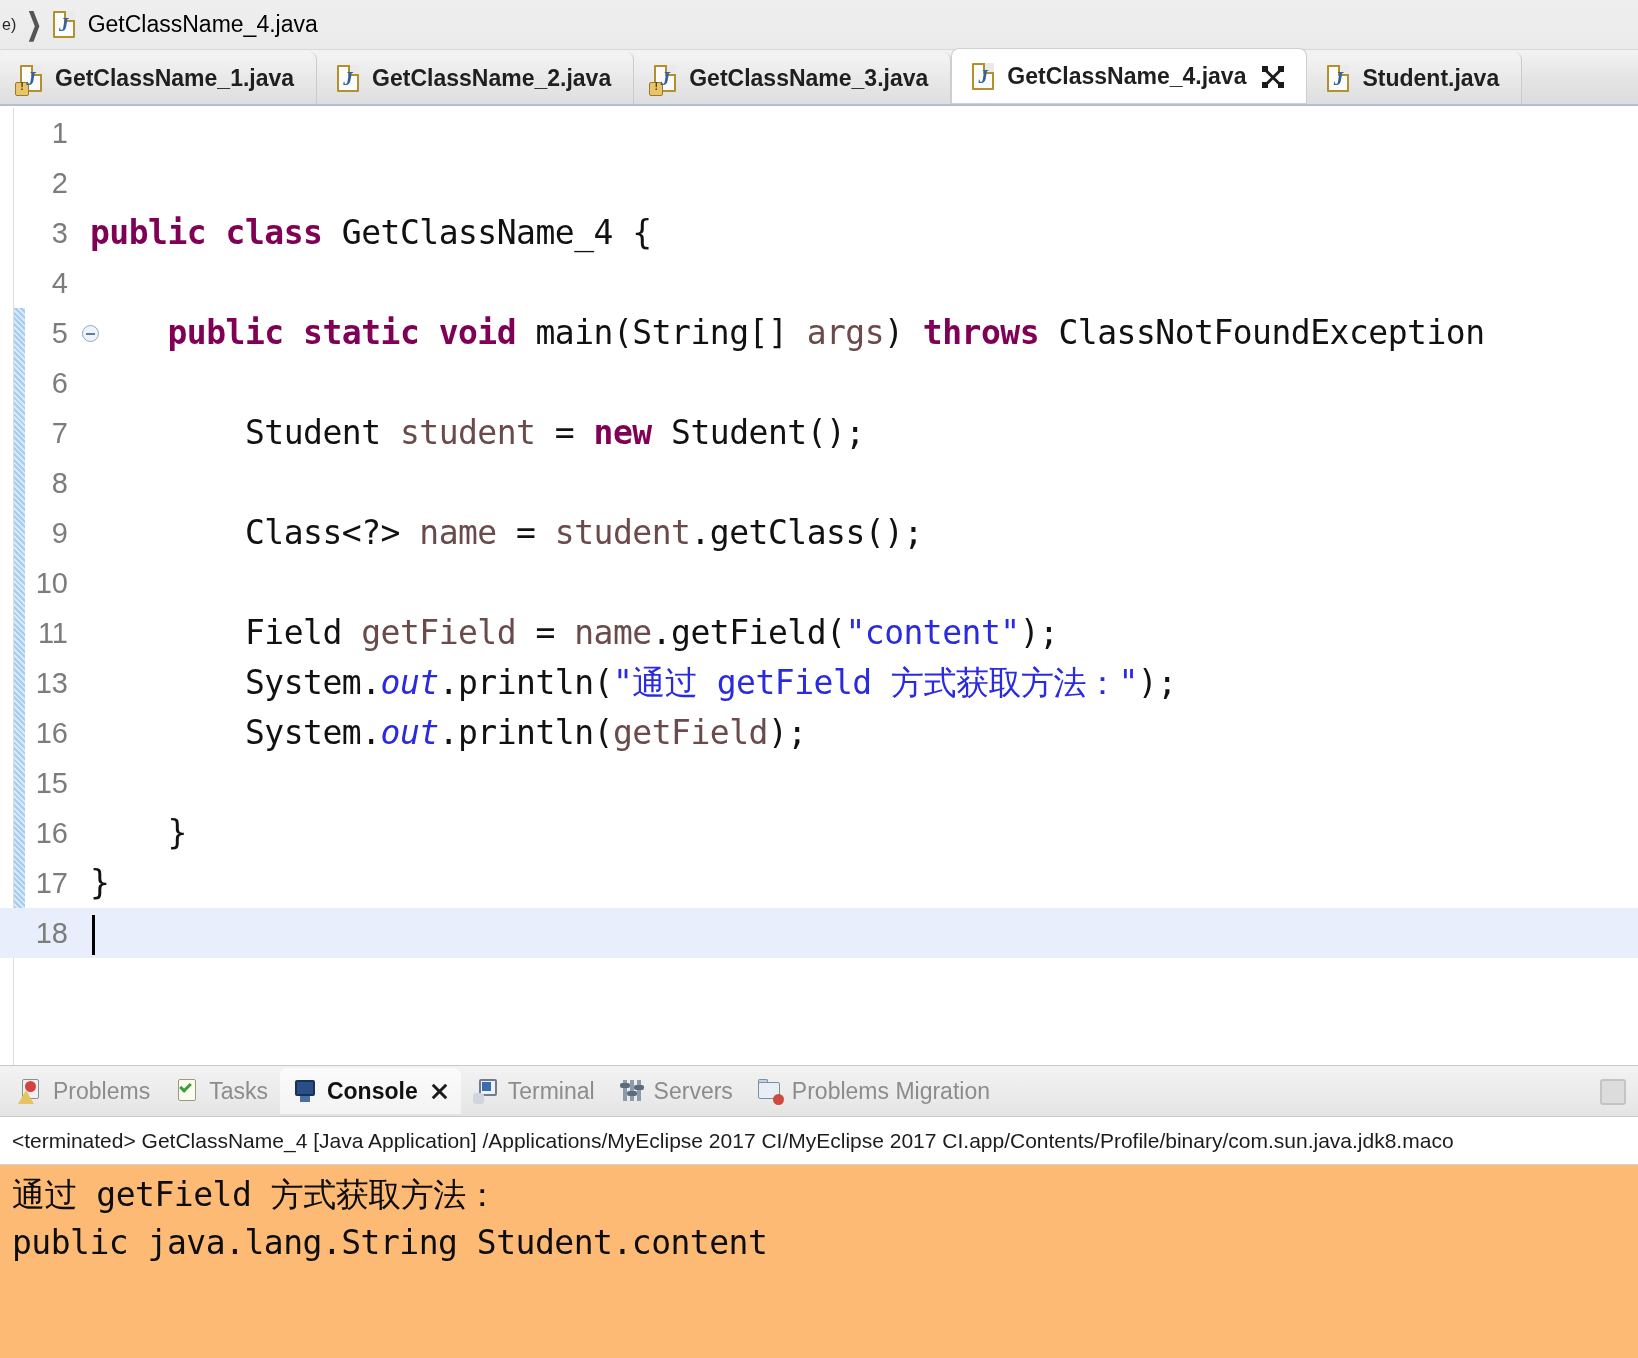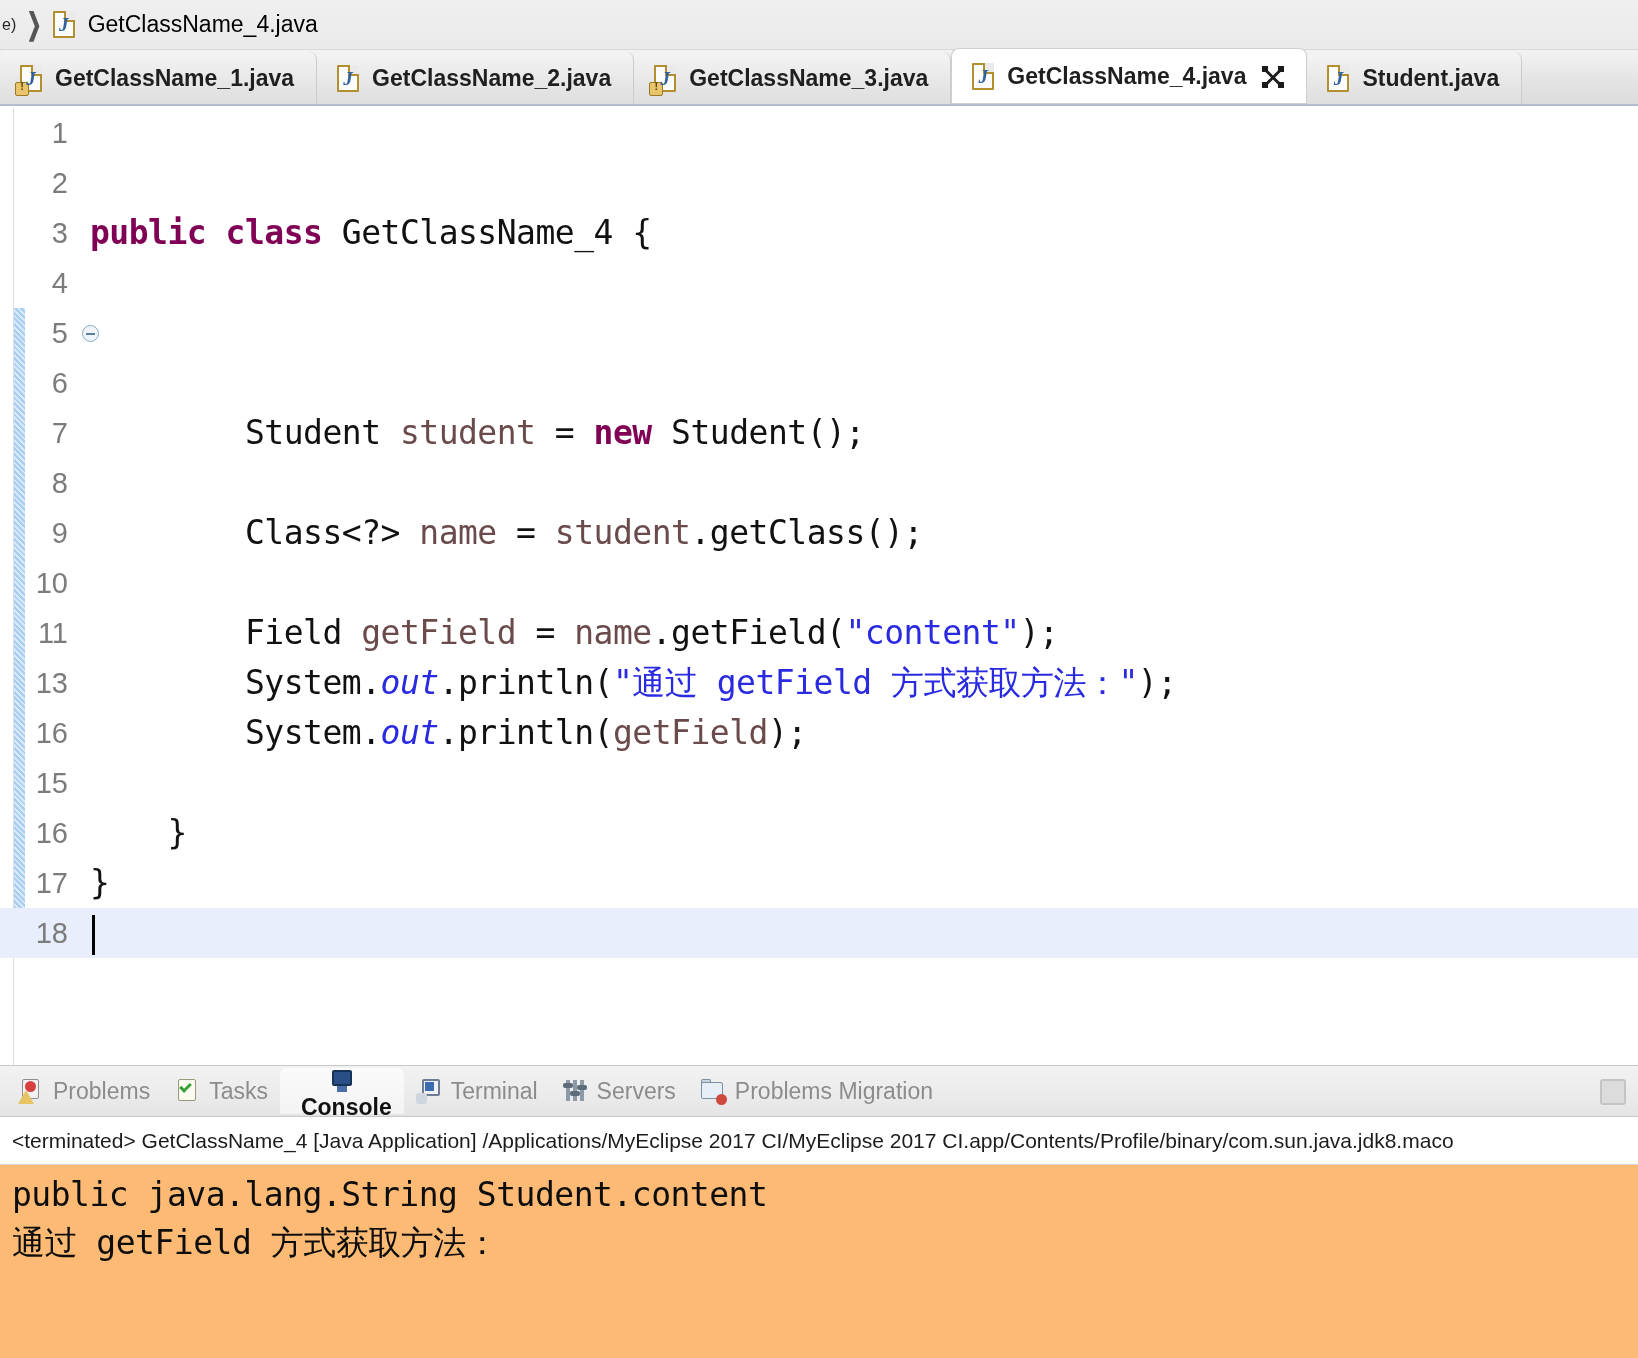--- a/index.html
+++ b/index.html
@@ -215,21 +215,20 @@
     font-size: 23px;
     color: #8c8c8c;
     border-radius: 7px 7px 0 0;
     flex: none;
     white-space: nowrap;
   }
   .ctab.active {
     color: #111111;
     font-weight: 600;
     background: linear-gradient(to bottom,#fbfbfb 0%,#f3f3f3 100%);
-    flex-direction: column;
   }
   .ctab .clabel { margin-left: 9px; }
   .ctab-close {
     margin-left: 12px;
     width: 19px; height: 19px;
     position: relative; flex: none;
   }
   .ctab-close::before, .ctab-close::after {
     content: "";
     position: absolute; left: 0; top: 8px;
@@ -381,21 +380,21 @@
 </div>
 
 <div id="editor">
   <div id="annot-ruler"></div>
   <div id="change-bar" style="top: 200px; height: 600px;"></div>
   <div id="code-scroll">
       <div class="line"><span class="lineno">1</span></div>
       <div class="line"><span class="lineno">2</span><span class="code"></span></div>
       <div class="line"><span class="lineno">3</span><span class="code"><span class="kw">public class</span><span class="plain"> GetClassName_4 {</span></span></div>
       <div class="line"><span class="lineno">4</span><span class="code"></span></div>
-      <div class="line"><span class="lineno">5</span><span class="fold"></span></div>
+      <div class="line"><span class="lineno">5</span><span class="fold"></span><span class="code"><span class="plain">    </span><span class="kw">public static void</span><span class="plain"> main(String[] </span><span class="fieldv">args</span><span class="plain">) </span><span class="kw">throws</span><span class="plain"> ClassNotFoundException</span></span></div>
       <div class="line"><span class="lineno">6</span><span class="code"></span></div>
       <div class="line"><span class="lineno">7</span><span class="code"><span class="plain">        Student </span><span class="fieldv">student</span><span class="plain"> = </span><span class="kw">new</span><span class="plain"> Student();</span></span></div>
       <div class="line"><span class="lineno">8</span><span class="code"></span></div>
       <div class="line"><span class="lineno">9</span><span class="code"><span class="plain">        Class&lt;?&gt; </span><span class="fieldv">name</span><span class="plain"> = </span><span class="fieldv">student</span><span class="plain">.getClass();</span></span></div>
       <div class="line"><span class="lineno">10</span><span class="code"></span></div>
       <div class="line"><span class="lineno">11</span><span class="code"><span class="plain">        Field </span><span class="fieldv">getField</span><span class="plain"> = </span><span class="fieldv">name</span><span class="plain">.getField(</span><span class="str">"content"</span><span class="plain">);</span></span></div>
       <div class="line"><span class="lineno">13</span><span class="code"><span class="plain">        System.</span><span class="stat">out</span><span class="plain">.println(</span><span class="str">"通过 getField 方式获取方法："</span><span class="plain">);</span></span></div>
       <div class="line"><span class="lineno">16</span><span class="code"><span class="plain">        System.</span><span class="stat">out</span><span class="plain">.println(</span><span class="fieldv">getField</span><span class="plain">);</span></span></div>
       <div class="line"><span class="lineno">15</span><span class="code"></span></div>
       <div class="line"><span class="lineno">16</span><span class="code"><span class="plain">    }</span></span></div>
@@ -462,14 +461,14 @@
           <span class="red"></span>
       </span>
       <span class="clabel">Problems Migration</span>
     </div>
 
     <div id="console-toolbtn"></div>
   </div>
 
   <div id="console-meta">&lt;terminated&gt; GetClassName_4 [Java Application] /Applications/MyEclipse 2017 CI/MyEclipse 2017 CI.app/Contents/Profile/binary/com.sun.java.jdk8.maco</div>
 
-  <div id="console-out"><div>public java.lang.String Student.content</div><div>通过 getField 方式获取方法：</div></div>
+  <div id="console-out"><div>通过 getField 方式获取方法：</div><div>public java.lang.String Student.content</div></div>
 </div>
 
 </body></html>

